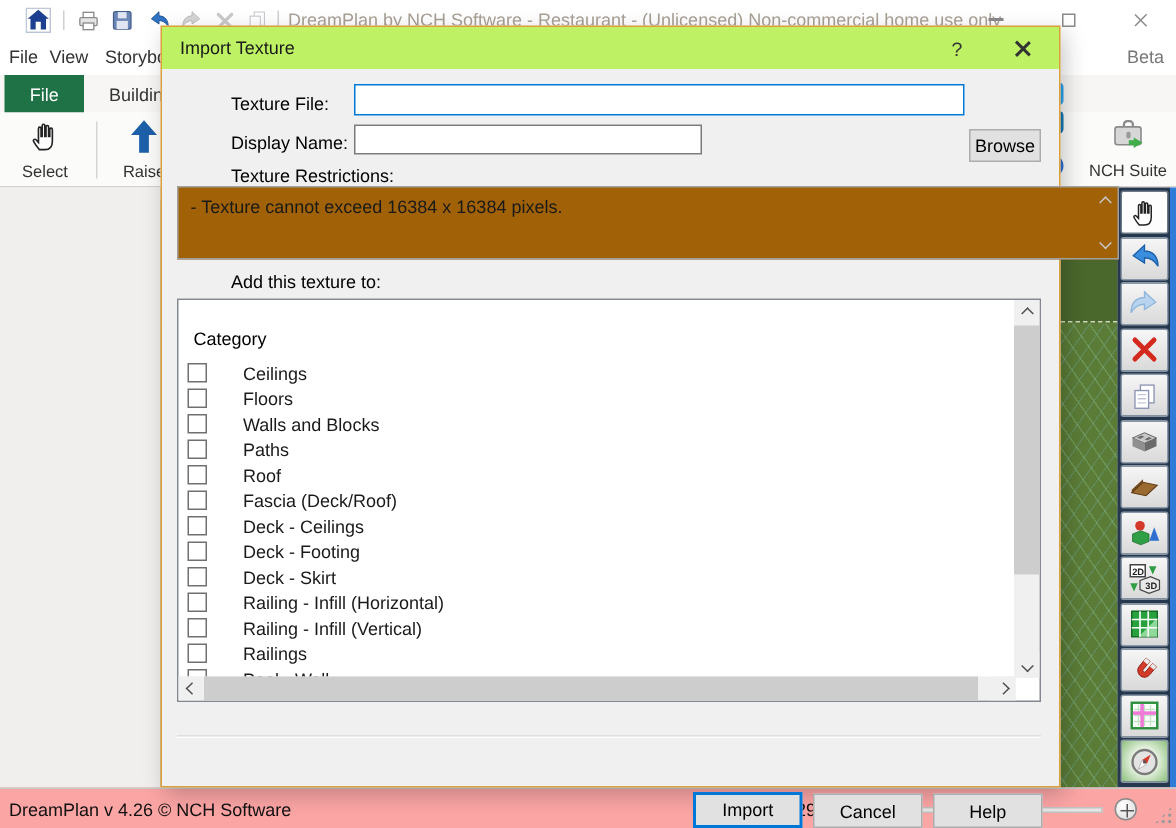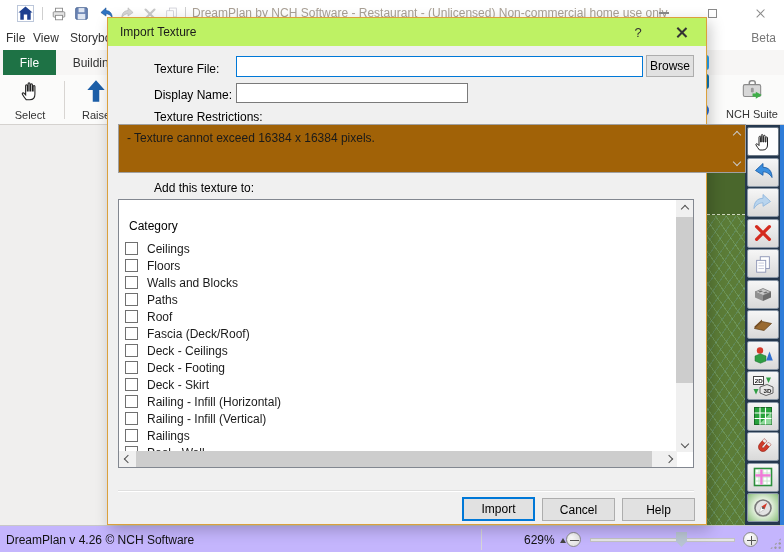--- a/index.html
+++ b/index.html
@@ -60,38 +60,38 @@
   .dialog { position:absolute; left:107px; top:17px; width:600px; height:508px; background:#f0f0f0; border:1px solid #dba03c; box-shadow:3px 5px 14px rgba(0,0,0,.22); z-index:20; }
   .dlg-title { position:absolute; left:0; top:0; width:100%; height:28px; background:#bef264; }
   .dlg-title .cap { position:absolute; left:12px; top:7px; color:#1a1a1a; }
   .dlg-help { position:absolute; right:58px; top:4px; width:20px; height:20px; display:flex; align-items:center; justify-content:center; color:#333; font-size:13px; }
   .dlg-close { position:absolute; right:14px; top:4px; width:22px; height:20px; display:flex; align-items:center; justify-content:center; }
   .dlg-close .xicon::before,.dlg-close .xicon::after { background:#333; width:1.5px; height:13px; left:6px;}
   .dlg-close .xicon{width:13px;height:13px;}
   .fld-label { position:absolute; left:10px; color:#000;margin-left:36px; }
   .txt-input { position:absolute; background:#fff; border:1px solid #7a7a7a; }
   .txt-input.focus { border:1px solid #0078d7; }
-  .btn { position:absolute; background:#e1e1e1; border:1px solid #adadad; display:flex; align-items:center; justify-content:center; color:#000; }
+  .btn { position:absolute; background:#e1e1e1; border:1px solid #adadad; display:flex; align-items:center; justify-content:center; color:#000;margin-top:31px; }
   .btn.primary { border:2px solid #0078d7; }
   .restrict-box { position:absolute; left:10px; top:106px; width:628px; height:49px; background:#a16207; border:1px solid #a0a0a0; }
   .restrict-box .txt { position:absolute; left:8px; top:6px; }
   .faint { border-color:#c9c9c9 !important; }
   .listbox { position:absolute; left:10px; top:181px; width:576px; height:269px; background:#fff; border:1px solid #828790; overflow:hidden; }
   .list-header { position:absolute; left:10px; top:19px; color:#000; }
-  .cat-row { position:absolute; left:6px; height:17px; display:flex; align-items:center; gap:9px; }
+  .cat-row { position:absolute; left:6px; height:17px; display:flex; align-items:center; gap:24px; }
   .cbx { width:13px; height:13px; background:#fff; border:1px solid #707070; flex:0 0 auto; }
   .vscroll { position:absolute; right:0; top:0; width:17px; height:252px; background:#f0f0f0; }
   .vscroll .thumb { position:absolute; left:0; top:17px; width:17px; height:166px; background:#cdcdcd; }
   .sb-btn { position:absolute; width:17px; height:17px; display:flex; align-items:center; justify-content:center; background:#f0f0f0; }
   .hscroll { position:absolute; left:0; bottom:0; width:558px; height:16px; background:#f0f0f0; }
   .hscroll .thumb { position:absolute; left:17px; top:0; width:516px; height:16px; background:#cdcdcd; }
   .dlg-sep { position:absolute; left:10px; top:472px; width:576px; height:1px; background:#dfdfdf; box-shadow:0 1px 0 #fff; }
 
   
-  .statusbar { position:absolute; left:0; top:525px; width:784px; height:27px; background:#c4b5fd; border-top:1px solid #c8c8c8; }
+  .statusbar { position:absolute; left:0; top:525px; width:784px; height:27px; background:#fca5a5; border-top:1px solid #c8c8c8; }
   .sb-left { position:absolute; left:6px; top:7px; color:#111; }
   .sb-div { position:absolute; left:481px; top:3px; width:1px; height:21px; background:#d6d6d6; }
   .zoom-txt { position:absolute; left:524px; top:7px; color:#111; }
   .tri-up { position:absolute; left:560px; top:12px; width:0; height:0; border-left:3.5px solid transparent; border-right:3.5px solid transparent; border-bottom:5px solid #444; }
   .circ-btn { position:absolute; top:6px; width:15px; height:15px; border:1px solid #8a8a8a; border-radius:50%; background:radial-gradient(circle at 35% 30%, #ffffff, #d8d8d8); }
   .circ-btn::before { content:""; position:absolute; left:3px; top:6.5px; width:9px; height:1.6px; background:#555; }
   .circ-btn.plus::after { content:""; position:absolute; left:6.7px; top:3px; width:1.6px; height:9px; background:#555; }
   .slider-track { position:absolute; left:590px; top:12px; width:145px; height:4px; background:#e6e6e6; border:1px solid #c2c2c2; }
   .slider-thumb { position:absolute; left:676px; top:6px; width:11px; height:15px; background:#b8c4d2; clip-path:polygon(0 0,100% 0,100% 62%,50% 100%,0 62%); filter:drop-shadow(0 0 0.6px #5a6b7e); }
   .grip { position:absolute; right:2px; bottom:2px; width:13px; height:13px;

